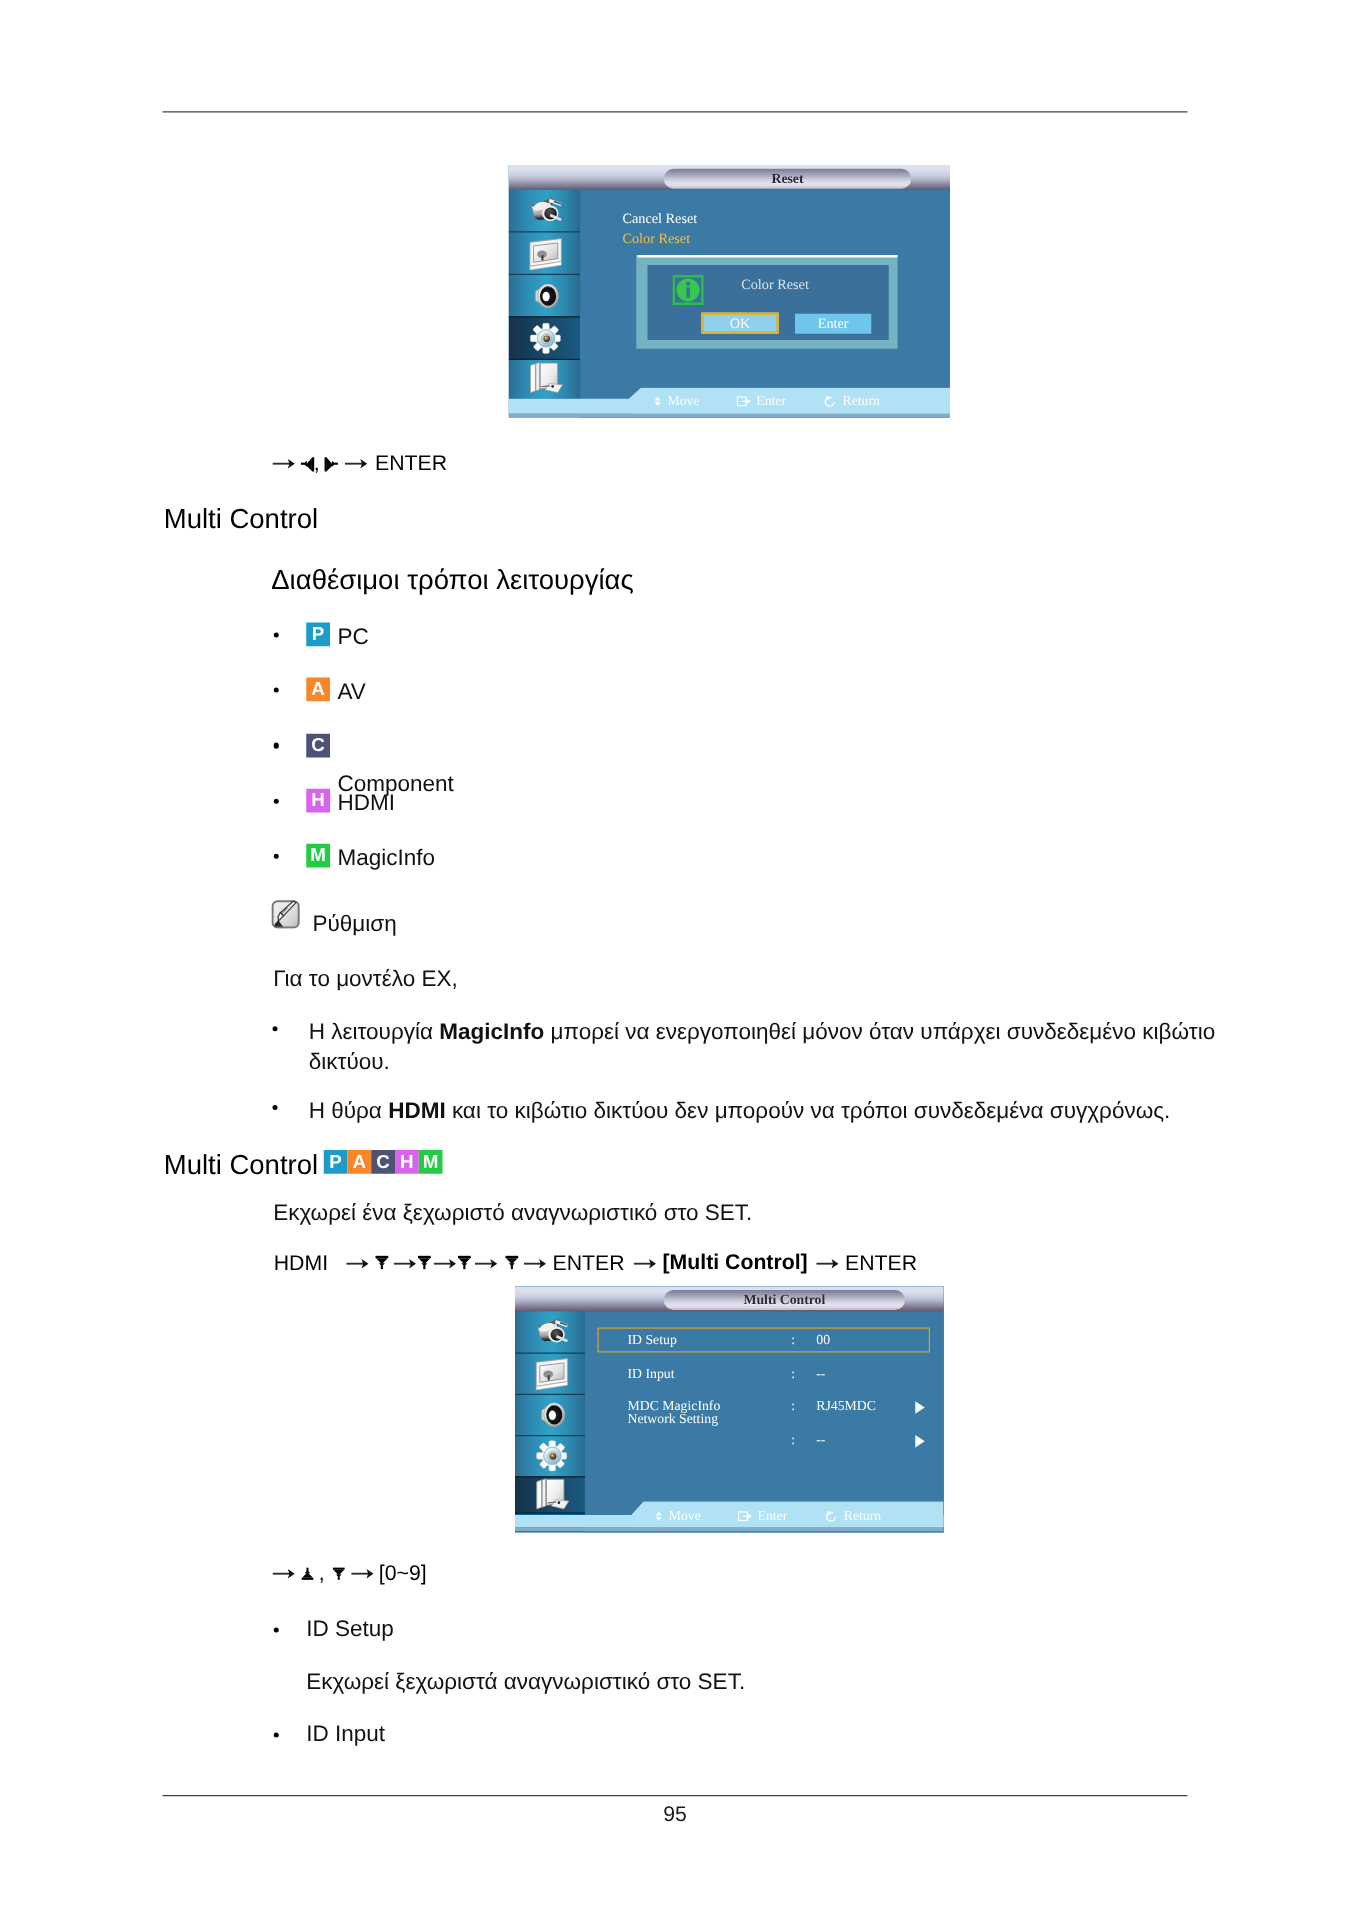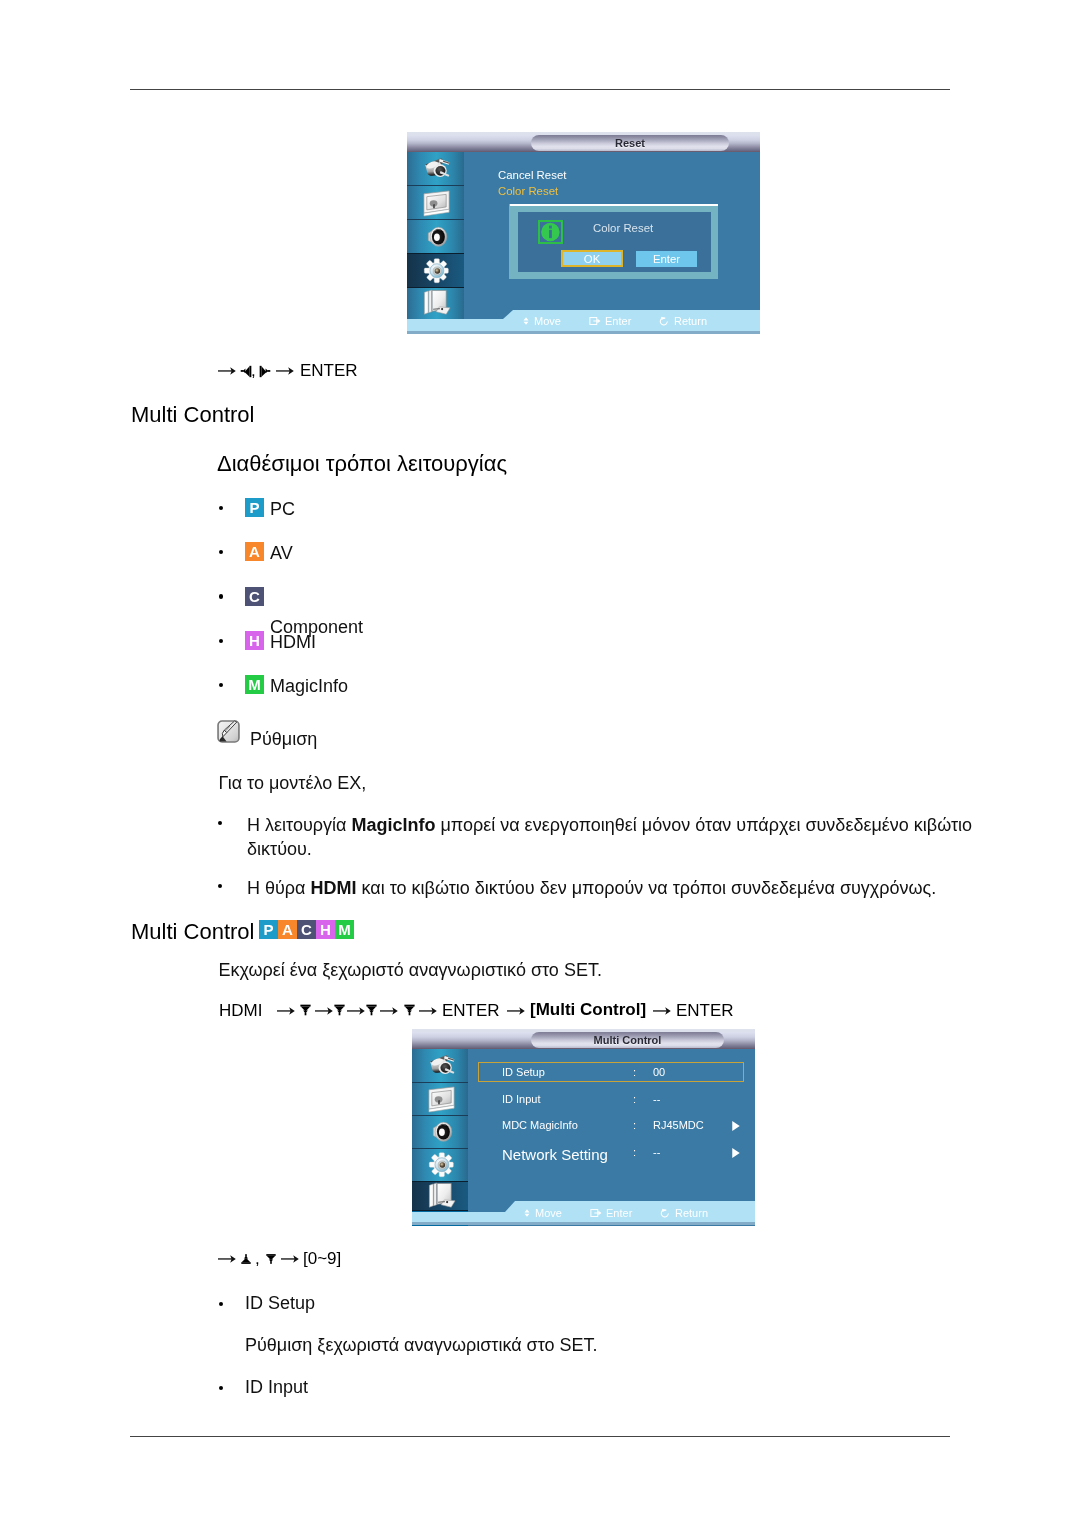--- a/index.html
+++ b/index.html
@@ -16,21 +16,21 @@
   .sec-h{font-size:22px;color:#000;white-space:nowrap;}
   .sub-h{font-size:22px;color:#000;white-space:nowrap;}
   .body-t{font-size:18px;color:#111;}
 
   
   .badge{display:inline-block;width:19px;height:19px;line-height:19px;text-align:center;
          color:#fff;font-weight:bold;font-size:15px;vertical-align:-4px;}
   .bullet{position:absolute;width:4.4px;height:4.4px;border-radius:50%;background:#000;}
 
   
-  .osd{position:absolute;overflow:hidden;background:#0369a1;}
+  .osd{position:absolute;overflow:hidden;background:#0369a1;font-family:Liberation Serif, serif;}
   .osd-title{position:absolute;left:0;top:0;right:0;
        background:linear-gradient(to bottom,#dde2ec 0%,#dcdfee 18%,#cdd0e2 40%,#b2b4c9 58%,#8d8ca4 76%,#6d6c86 92%,#6a5768 100%);}
   .osd-pill{position:absolute;border-radius:9px;
        background:linear-gradient(to bottom,#7e7d96 0%,#8a89a1 12%,#a5a5ba 30%,#c9c9da 52%,#e0e1ec 70%,#dddeea 84%,#b8b9cc 100%);
        color:#2a2a36;text-align:center;font-weight:bold;
        text-shadow:0 1px 0 rgba(255,255,255,.55);}
   .osd-side{position:absolute;left:0;
        background:linear-gradient(to right,#2c6d92 0%,#2e8ab2 24%,#2fa2c6 52%,#2c86ac 80%,#296a8e 100%);}
   .osd-cell{position:absolute;left:0;right:0;}
   .osd-cell.sel{background:linear-gradient(to right,#15334a 0%,#174565 48%,#1a5a80 100%);}
@@ -371,21 +371,21 @@
    <rect x="8.4" y="15.5" width="3.2" height="5.2" fill="#000"></rect>
  </svg></span>
     <span class="ico" style="left:63px;top:5px;line-height:0"><svg viewBox="0 0 18 10" width="18" height="10">
    <rect x="0" y="4.2" width="14.4" height="1.5" fill="#2e2e2e"></rect>
    <path d="M12.2 1.2 L17.8 5 L12.2 8.8 L13.6 5 Z" fill="#111"></path>
  </svg></span>
     <span style="position:absolute;left:85px;top:0;font-size:17px;line-height:20px">[0~9]</span>
   </div>
       <div class="abs bullet" style="left:218.8px;top:1301.5px"></div>
       <div class="abs body-t" style="left:245px;top:1293px;line-height:20px">ID Setup</div>
-      <div class="abs body-t" style="left:245px;top:1335px;line-height:20px">Ρύθμιση ξεχωριστά αναγνωριστικά στο SET.</div>
+      <div class="abs body-t" style="left:245px;top:1335px;line-height:20px">Εκχωρεί ξεχωριστά αναγνωριστικό στο SET.</div>
       <div class="abs bullet" style="left:218.8px;top:1385.5px"></div>
       <div class="abs body-t" style="left:245px;top:1377px;line-height:20px">ID Input</div>
     </div>
   <div id="slot-osd2">
       <div class="osd" style="left:412px;top:1029px;width:343px;height:197px;">
         <div class="osd-title" style="height:20px"></div>
         <div class="osd-pill" style="left:119px;top:3px;width:193px;height:16px;line-height:16px;font-size:11px"><span>Multi Control</span></div>
         <div class="osd-body" style="left:56px;top:20px;width:287px;height:177px"></div>
         <div class="osd-side" style="top:20px;width:56px;height:162px">
           <div class="osd-cell" style="top:0px;height:33px">
@@ -542,23 +542,24 @@
         <div class="osd-mitem" style="left:241px;top:37px;font-size:11px">00</div>
         <div class="osd-mitem" style="left:90px;top:64px;font-size:11px">ID Input</div>
         <div class="osd-mitem" style="left:221px;top:64px;font-size:11px">:</div>
         <div class="osd-mitem" style="left:241px;top:64px;font-size:11px">--</div>
         <div class="osd-mitem" style="left:90px;top:90px;font-size:11px">MDC MagicInfo</div>
         <div class="osd-mitem" style="left:221px;top:90px;font-size:11px">:</div>
         <div class="osd-mitem" style="left:241px;top:90px;font-size:11px">RJ45MDC</div>
         <span class="ico" style="left:319px;top:91px;line-height:0"><svg viewBox="0 0 12 14" width="10" height="12">
    <path d="M1.5 1 L10.5 7 L1.5 13 Z" fill="#ffffff"></path>
  </svg></span>
-        <div class="osd-mitem" style="left:90px;top:117px;font-size:15px">Network Setting</div>
+        <div class="osd-mitem" style="left:90px;top:100px;font-size:11px">Network Setting</div>
         <div class="osd-mitem" style="left:221px;top:117px;font-size:11px">:</div>
         <div class="osd-mitem" style="left:241px;top:117px;font-size:11px">--</div>
         <span class="ico" style="left:319px;top:118px;line-height:0"><svg viewBox="0 0 12 14" width="10" height="12">
    <path d="M1.5 1 L10.5 7 L1.5 13 Z" fill="#ffffff"></path>
  </svg></span>
       </div>
     </div>
 
   <div class="abs rule" style="top:1436px"></div>
+  <div class="abs pgnum" style="top:1442px">95</div>
 </div>
 
 </body></html>

